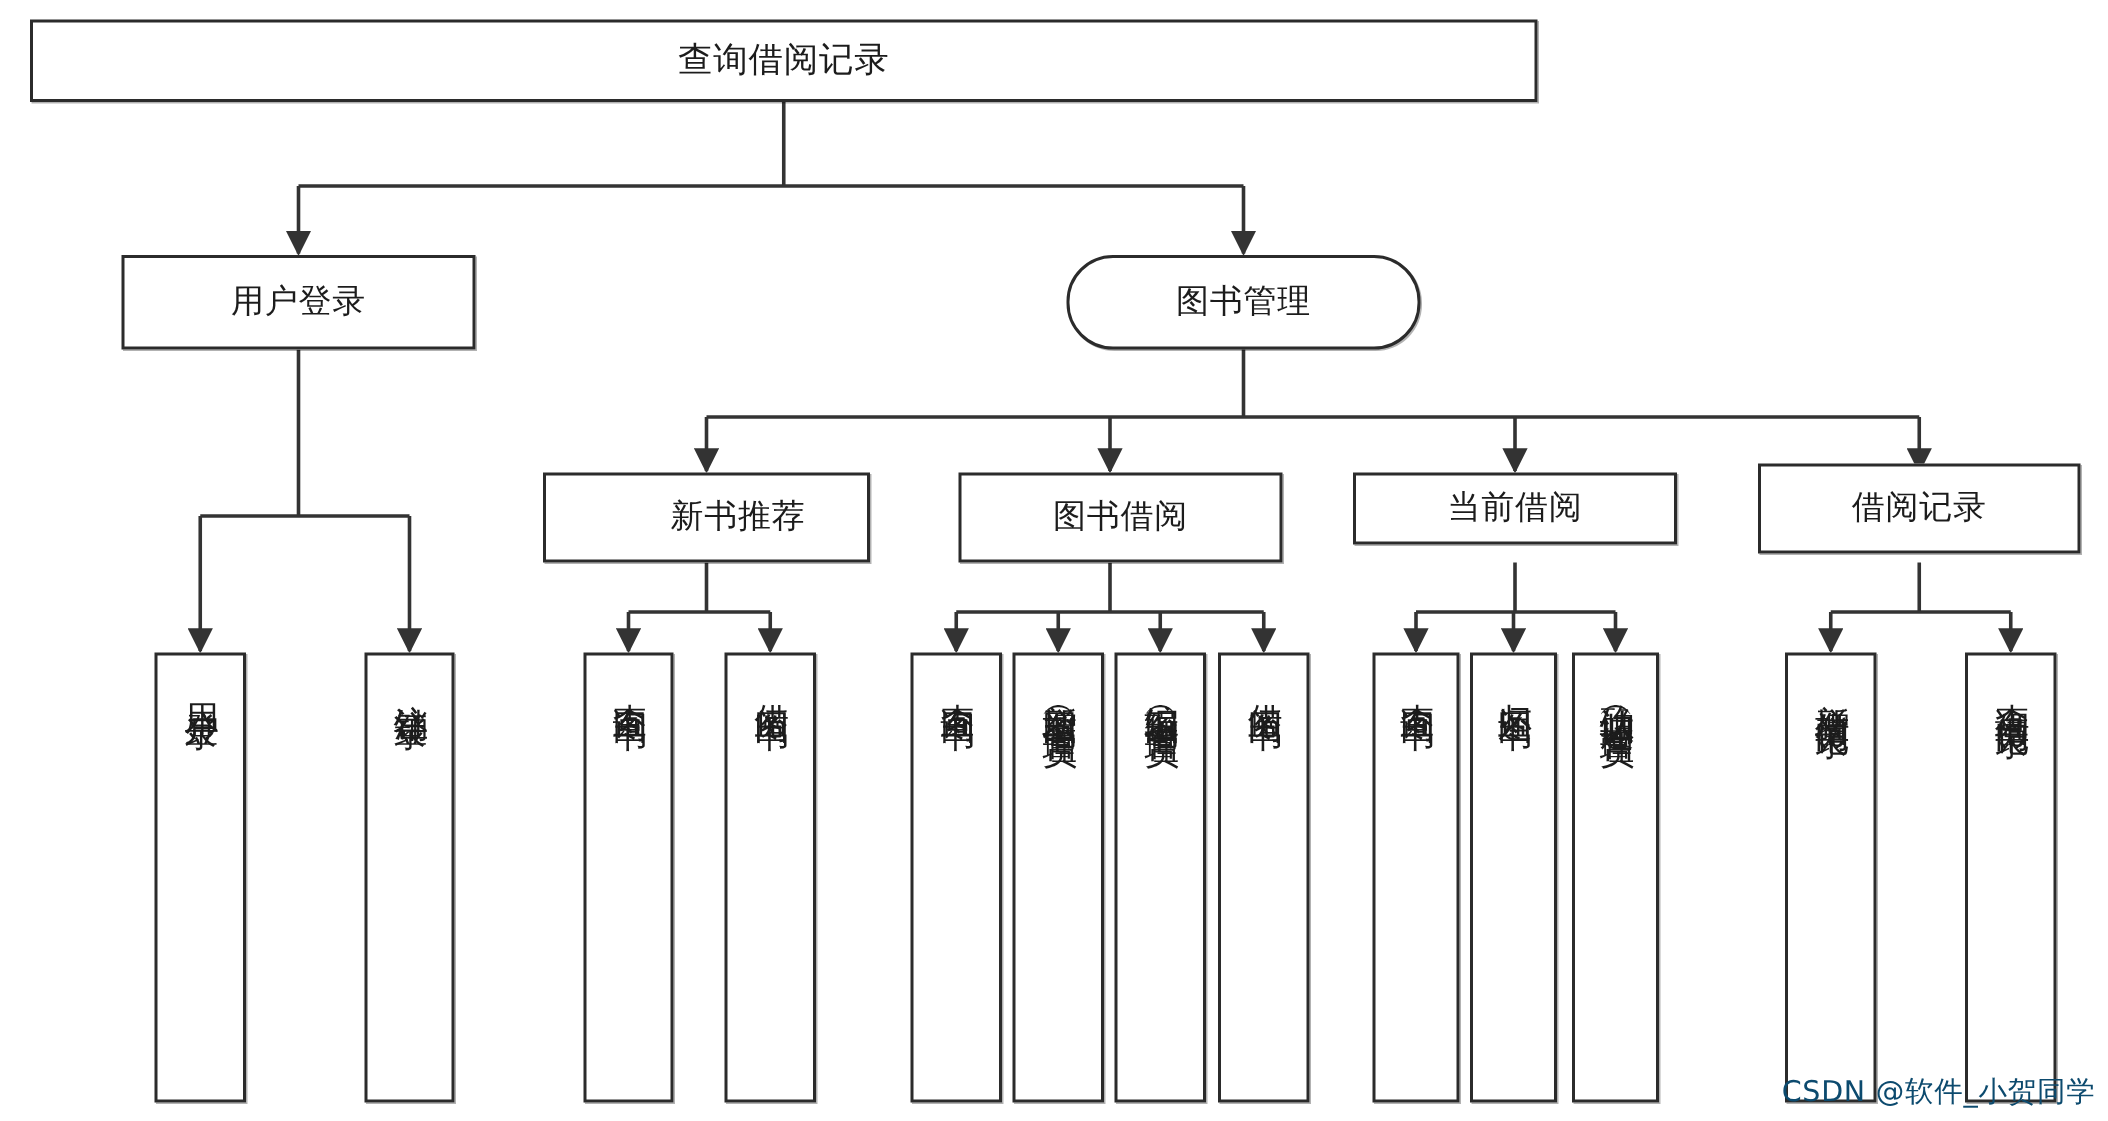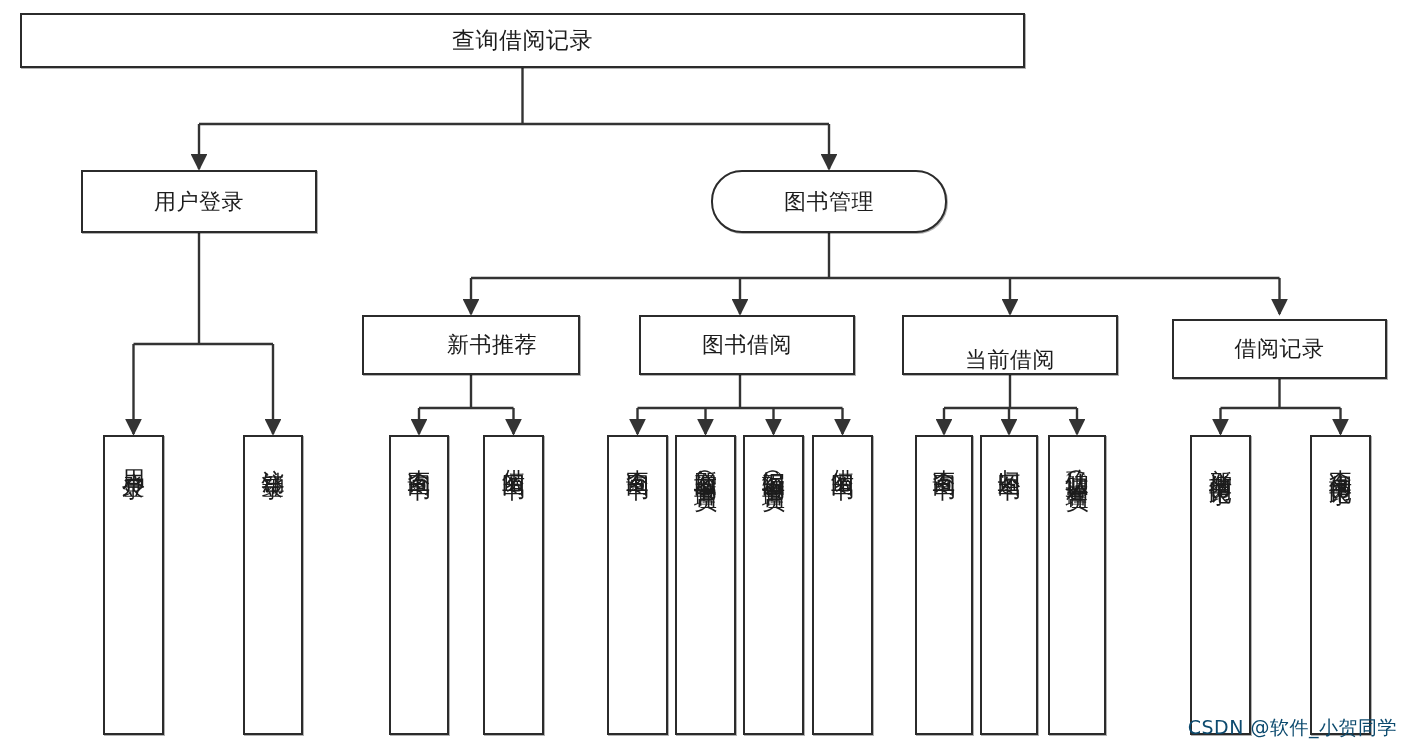--- a/index.html
+++ b/index.html
@@ -131,24 +131,24 @@
         <span class="label">图书管理</span>
       </div>
     </div>
   <div id="subbranch-nodes">
       <div class="node node-branch" style="left: 362px; top: 315px; width: 218px; height: 60px; padding-left: 42px;">
         <span class="label">新书推荐</span>
       </div>
       <div class="node node-branch" style="left: 639px; top: 315px; width: 216px; height: 60px;">
         <span class="label">图书借阅</span>
       </div>
-      <div class="node node-branch" style="left: 902px; top: 315px; width: 216px; height: 60px; align-items: flex-end;">
+      <div class="node node-branch" style="left: 902px; top: 315px; width: 216px; height: 48px;">
         <span class="label">当前借阅</span>
       </div>
-      <div class="node node-branch" style="left: 1172px; top: 319px; width: 215px; height: 60px;">
+      <div class="node node-branch" style="left: 1172px; top: 309px; width: 215px; height: 60px;">
         <span class="label">借阅记录</span>
       </div>
     </div>
   <div id="leaf-nodes">
       <div class="node node-leaf" style="left: 103px; top: 435px; width: 61px; height: 300px;">
         <span class="label">用户登录</span>
       </div>
       <div class="node node-leaf" style="left: 243px; top: 435px; width: 60px; height: 300px;">
         <span class="label">注销登录</span>
       </div>

